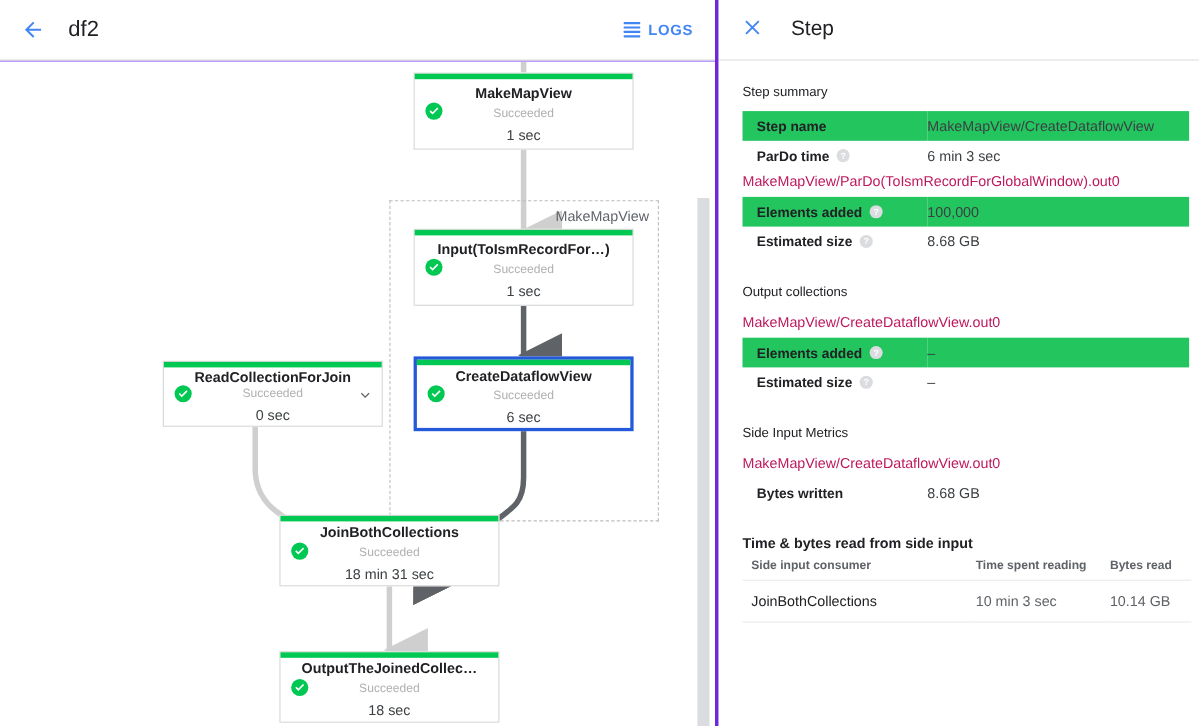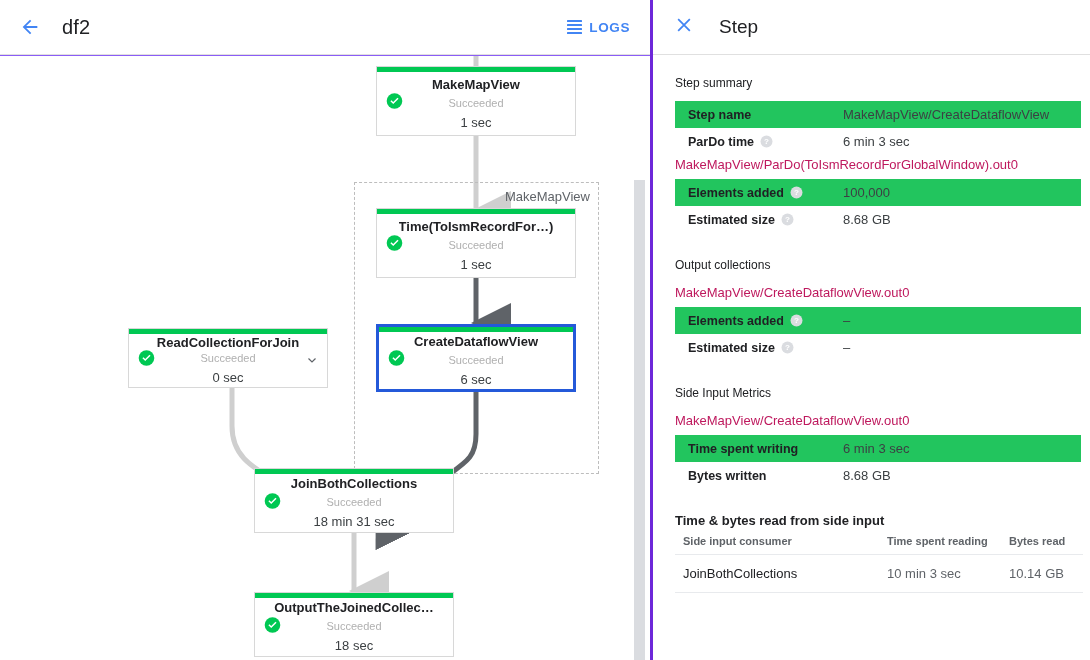--- a/index.html
+++ b/index.html
@@ -304,42 +304,42 @@
 
       <div class="node" style="left:376px; top:152px; width:200px; height:70px;">
         <div class="node-bar"></div>
         <div class="node-body">
           <span class="node-check">
             <svg width="17" height="17" viewBox="0 0 24 24">
                 <circle cx="12" cy="12" r="11" fill="#00c853"></circle>
                 <path fill="#fff" d="M10.2 16.4l-4-4 1.5-1.5 2.5 2.5 6-6 1.5 1.5z"></path>
               </svg>
           </span>
-          <div class="node-title">Time(ToIsmRecordFor…)</div>
+          <div class="node-title">Input(ToIsmRecordFor…)</div>
           <div class="node-status">Succeeded</div>
           <div class="node-time">1 sec</div>
         </div>
       </div>
 
       <div class="node selected" style="left:376px; top:268px; width:200px; height:68px;">
         <div class="node-bar"></div>
         <div class="node-body">
           <span class="node-check">
             <svg width="17" height="17" viewBox="0 0 24 24">
                 <circle cx="12" cy="12" r="11" fill="#00c853"></circle>
                 <path fill="#fff" d="M10.2 16.4l-4-4 1.5-1.5 2.5 2.5 6-6 1.5 1.5z"></path>
               </svg>
           </span>
           <div class="node-title">CreateDataflowView</div>
           <div class="node-status">Succeeded</div>
           <div class="node-time">6 sec</div>
         </div>
       </div>
 
-      <div class="node" style="left:128px; top:272px; width:200px; height:60px;">
+      <div class="node" style="left:148px; top:272px; width:200px; height:60px;">
         <div class="node-bar"></div>
         <div class="node-body">
           <span class="node-check">
             <svg width="17" height="17" viewBox="0 0 24 24">
                 <circle cx="12" cy="12" r="11" fill="#00c853"></circle>
                 <path fill="#fff" d="M10.2 16.4l-4-4 1.5-1.5 2.5 2.5 6-6 1.5 1.5z"></path>
               </svg>
           </span>
           <div class="node-title">ReadCollectionForJoin</div>
           <div class="node-status">Succeeded</div>
@@ -469,24 +469,20 @@
           </td>
           <td class="kv-val">–</td>
         </tr>
       </tbody>
         </table>
 
       <div class="section-h spaced">Side Input Metrics</div>
       <div class="collection-name">MakeMapView/CreateDataflowView.out0</div>
       <table class="kv-table">
         <tbody>
-            <tr class="alt">
-          <td class="kv-key">Time spent writing</td>
-          <td class="kv-val">6 min 3 sec</td>
-        </tr>
         <tr>
           <td class="kv-key">Bytes written</td>
           <td class="kv-val">8.68 GB</td>
         </tr>
       </tbody>
         </table>
 
       <div class="sub-h">Time &amp; bytes read from side input</div>
       <table class="si-table">
         <thead>

